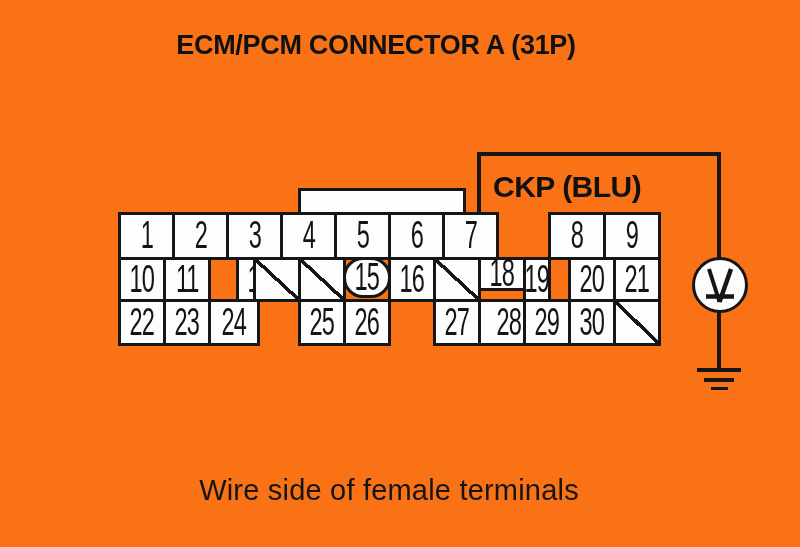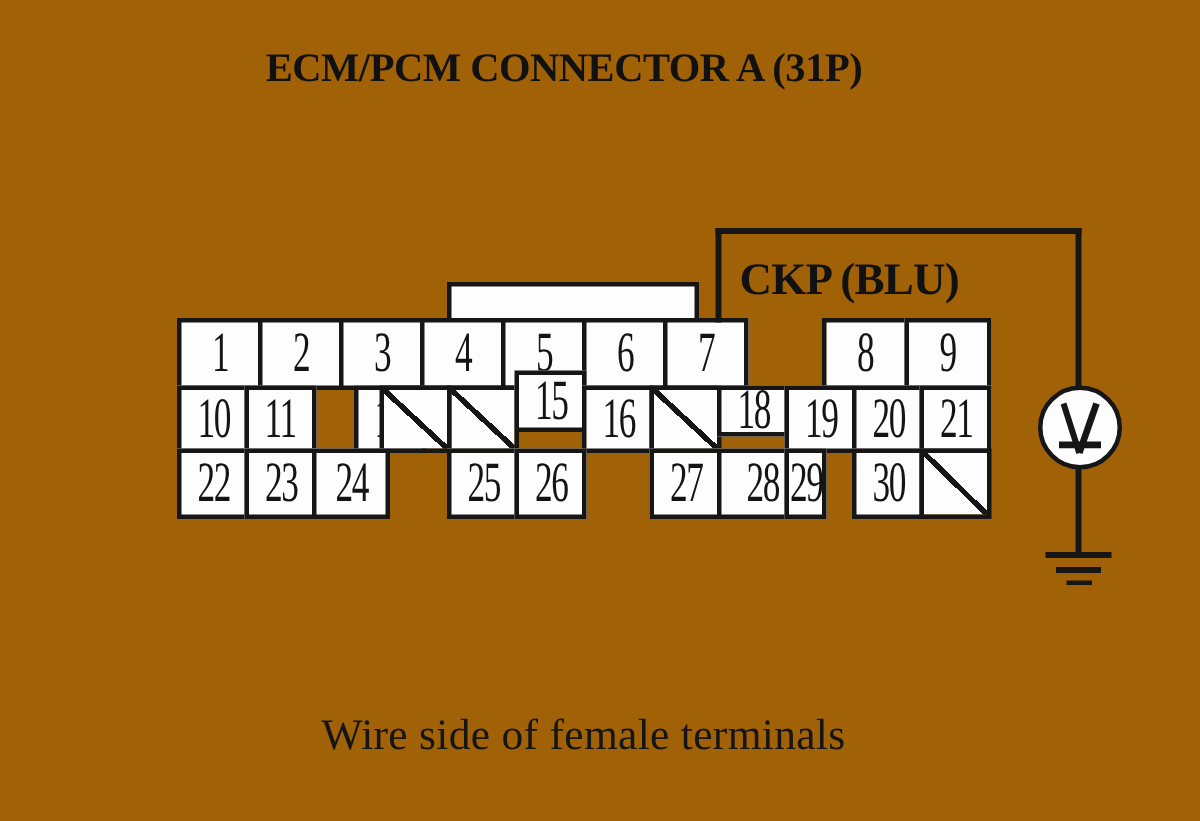--- a/index.html
+++ b/index.html
@@ -4,22 +4,21 @@
 <style>
   * { margin: 0; padding: 0; box-sizing: border-box; }
   html, body { background: #ffffff; }
   body {
     width: 800px; height: 547px; overflow: hidden;
     font-family: "Liberation Sans", sans-serif;
     color: #161616;
   }
   .stage {
     position: relative; width: 800px; height: 547px;
-    background: #a16207;
-    font-family: Liberation Serif, serif;
+    background: #f97316;
   }
   .title {
     position: absolute; top: 30px; left: 0; width: 752px;
     text-align: center; font-size: 27px; font-weight: bold;
     letter-spacing: -0.3px; white-space: nowrap; color: #111;
   }
   .caption {
     position: absolute; top: 474px; left: 0; width: 778px;
     text-align: center; font-size: 29px; font-weight: normal;
     letter-spacing: 0.2px; color: #151515;
@@ -97,31 +96,31 @@
         <span class="pin-label">10</span>
       </div>
       <div class="cell" style="left: 163px; top: 257px; width: 48px; height: 45px;">
         <span class="pin-label">11</span>
       </div>
       <div class="cell" style="left: 208px; top: 257px; width: 48px; height: 45px; margin-left: 28px;">
         <span class="pin-label">12</span>
       </div>
       <div class="cell blank" style="left: 253px; top: 257px; width: 48px; height: 45px;"></div>
       <div class="cell blank" style="left: 298px; top: 257px; width: 48px; height: 45px;"></div>
-      <div class="cell" style="left: 343px; top: 247px; width: 48px; height: 41px;">
+      <div class="cell" style="left: 343px; top: 257px; width: 48px; height: 41px; border-radius: 20px;">
         <span class="pin-label">15</span>
       </div>
       <div class="cell" style="left: 388px; top: 257px; width: 48px; height: 45px;">
         <span class="pin-label">16</span>
       </div>
       <div class="cell blank" style="left: 433px; top: 257px; width: 48px; height: 45px;"></div>
       <div class="cell" style="left: 478px; top: 257px; width: 48px; height: 34px;">
         <span class="pin-label">18</span>
       </div>
-      <div class="cell" style="left: 523px; top: 257px; width: 48px; height: 45px;">
+      <div class="cell" style="left: 523px; top: 257px; width: 28px; height: 45px;">
         <span class="pin-label">19</span>
       </div>
       <div class="cell" style="left: 568px; top: 257px; width: 48px; height: 45px;">
         <span class="pin-label">20</span>
       </div>
       <div class="cell" style="left: 613px; top: 257px; width: 48px; height: 45px;">
         <span class="pin-label">21</span>
       </div>
       <div class="cell" style="left: 118px; top: 299px; width: 48px; height: 47px;">
         <span class="pin-label">22</span>
@@ -137,21 +136,21 @@
       </div>
       <div class="cell" style="left: 343px; top: 299px; width: 48px; height: 47px;">
         <span class="pin-label">26</span>
       </div>
       <div class="cell" style="left: 433px; top: 299px; width: 48px; height: 47px;">
         <span class="pin-label">27</span>
       </div>
       <div class="cell" style="left: 478px; top: 299px; width: 48px; height: 47px; padding-left: 13px;">
         <span class="pin-label">28</span>
       </div>
-      <div class="cell" style="left: 523px; top: 299px; width: 28px; height: 47px;">
+      <div class="cell" style="left: 523px; top: 299px; width: 48px; height: 47px;">
         <span class="pin-label">29</span>
       </div>
       <div class="cell" style="left: 568px; top: 299px; width: 48px; height: 47px;">
         <span class="pin-label">30</span>
       </div>
       <div class="cell blank" style="left: 613px; top: 299px; width: 48px; height: 47px;"></div>
     </div>
 
   <div class="wire" style="left:477px; top:152px; width:4px; height:63px;"></div>
   <div class="wire" style="left:477px; top:152px; width:244px; height:4px;"></div>

